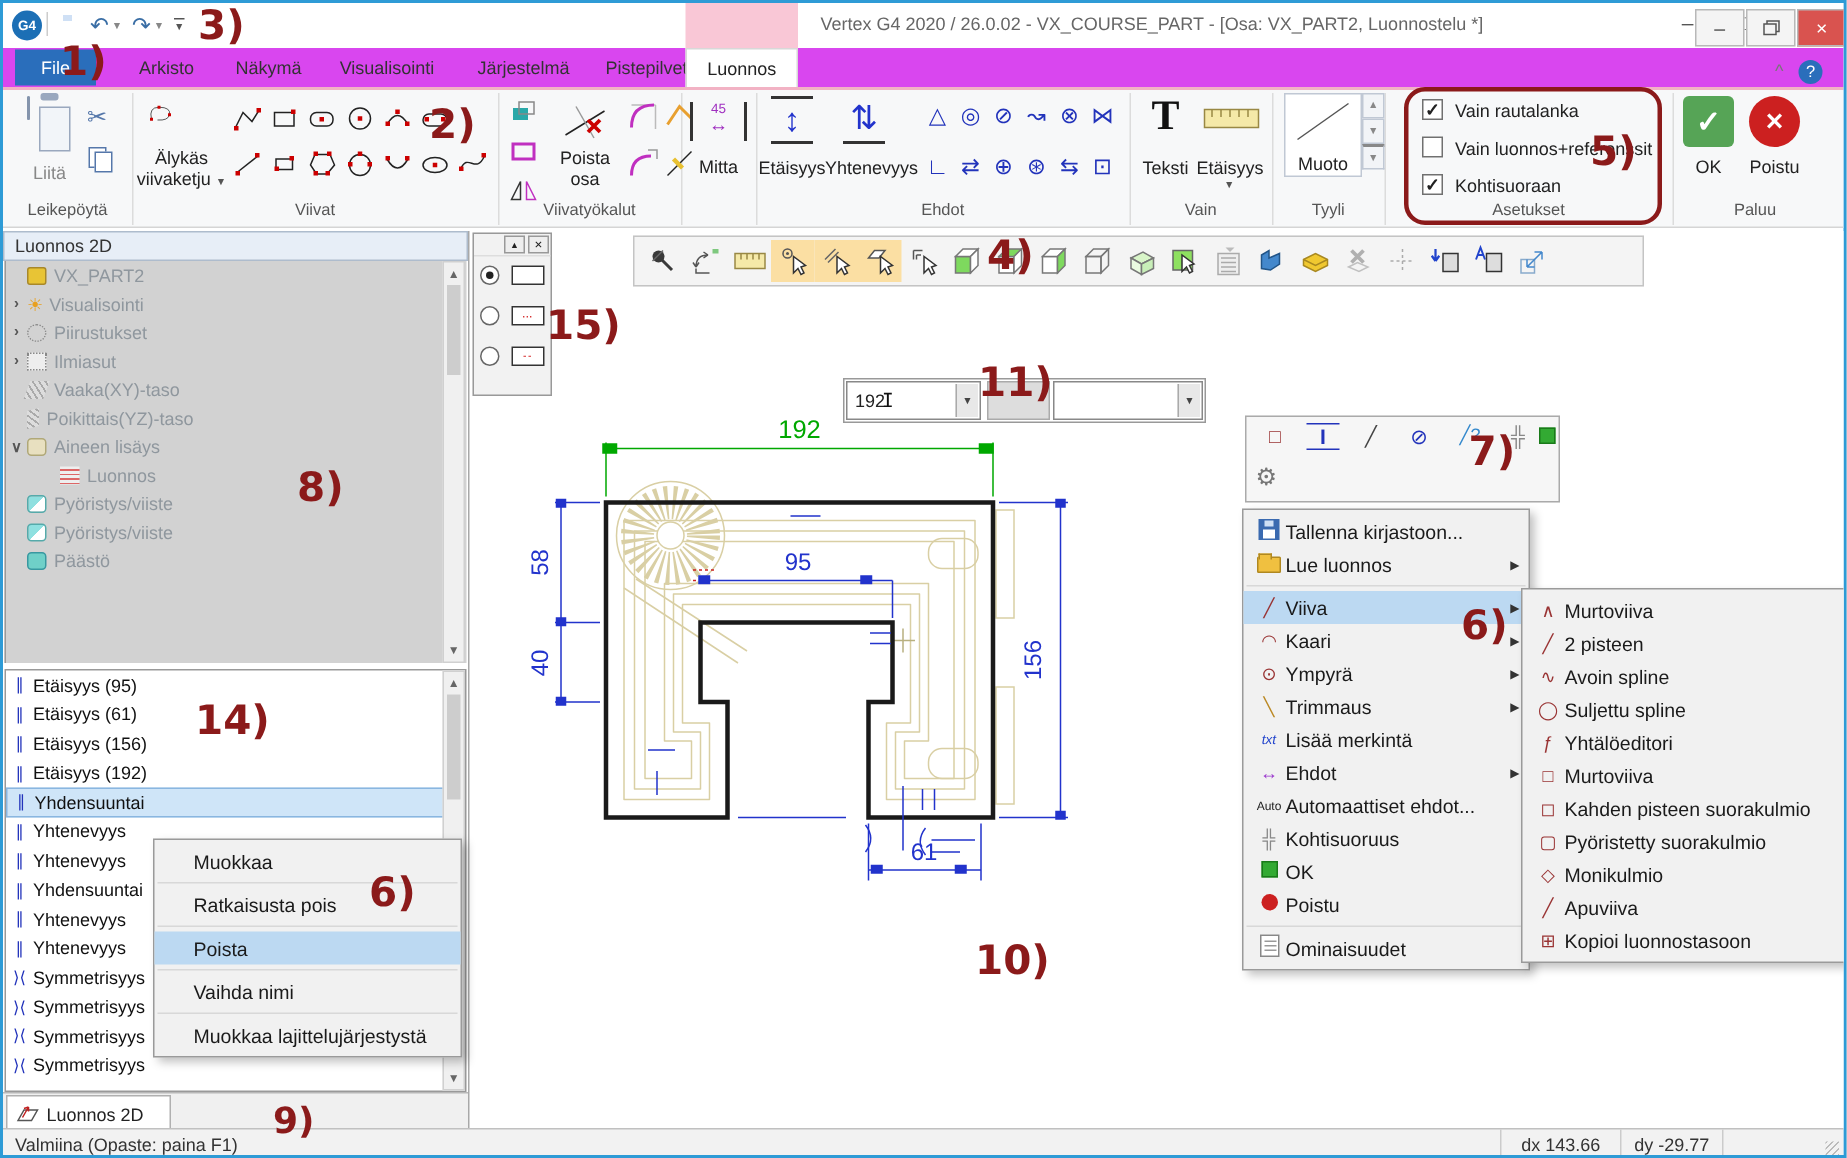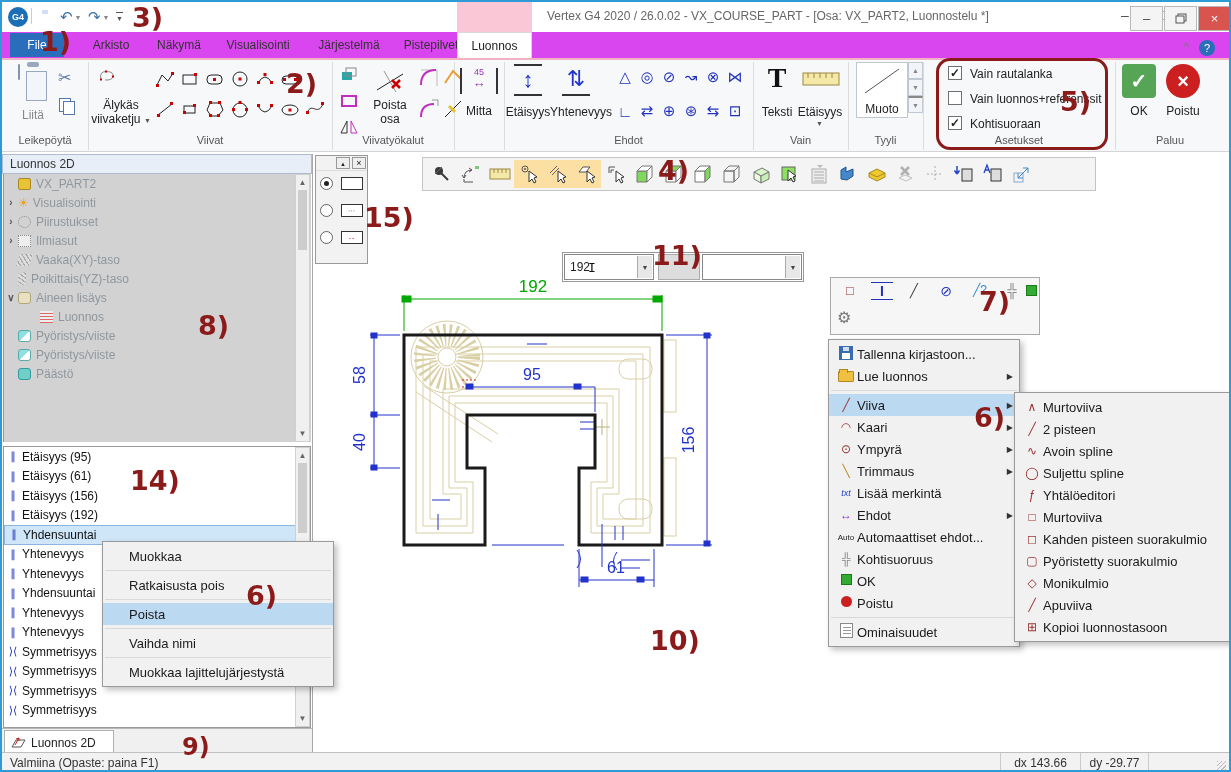--- a/index.html
+++ b/index.html
@@ -800,21 +800,21 @@
     <div class="mi">
         <span class="mic" style="color:#993333">╱</span>
         <span>Apuviiva</span>
       </div>
     <div class="mi">
         <span class="mic" style="color:#993333">⊞</span>
         <span>Kopioi luonnostasoon</span>
       </div>
   </div>
 
-  <div class="menu" style="left:100px;top:539px;width:232px;z-index:45">
+  <div class="menu" style="left:100px;top:557px;width:206px;z-index:45">
     <div class="mi" style="padding-left:26px">
         <span>Muokkaa</span>
       </div>
     <div class="msep"></div>
     <div class="mi" style="padding-left:26px">
         <span>Ratkaisusta pois</span>
       </div>
     <div class="msep"></div>
     <div class="mi msel" style="padding-left:26px">
         <span>Poista</span>

